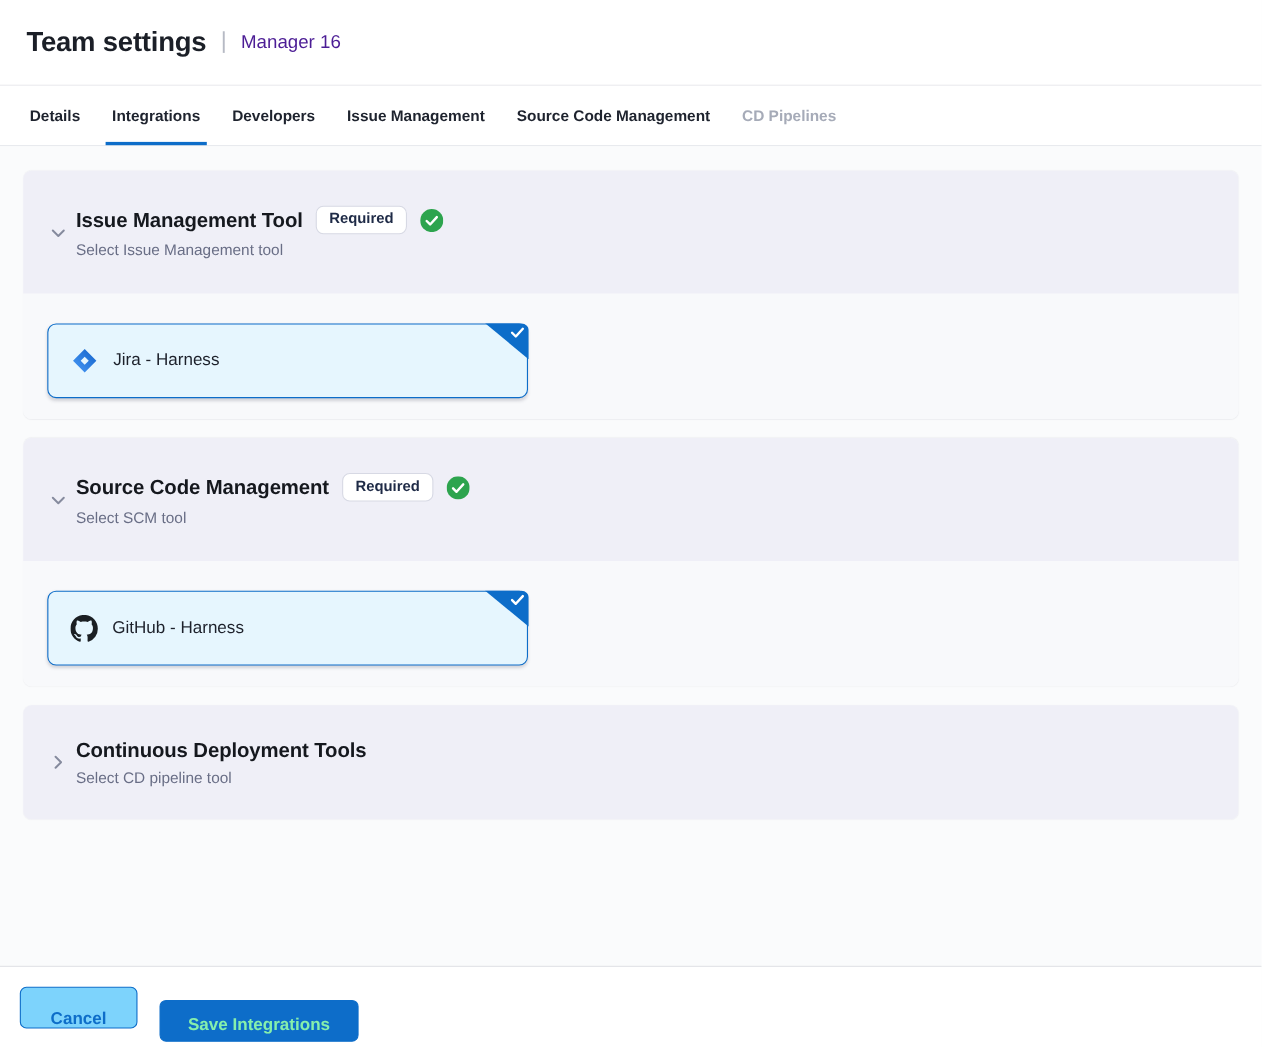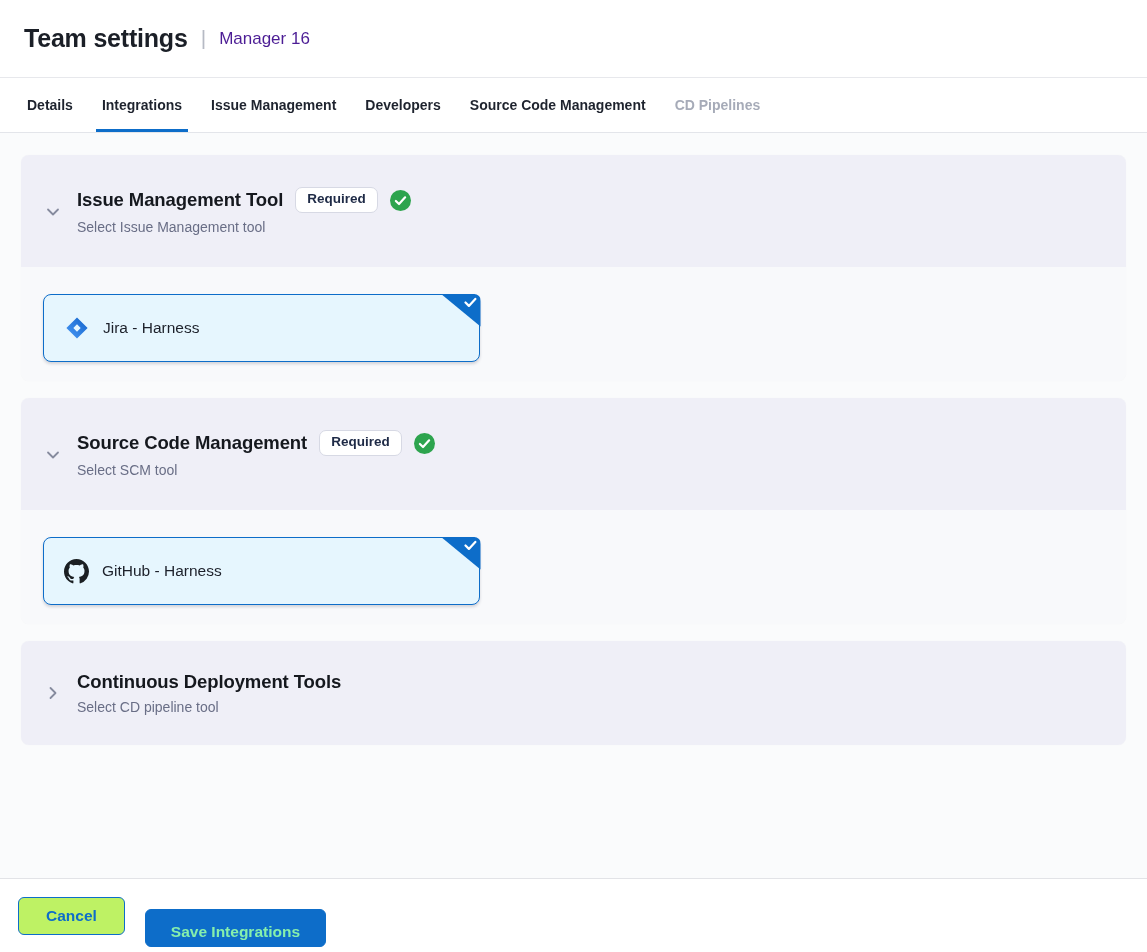--- a/index.html
+++ b/index.html
@@ -37,21 +37,21 @@
     font-size:14px;font-weight:600;color:#1e232e;
     border-bottom:3px solid transparent;cursor:pointer;white-space:nowrap;
   }
   .tab.active{border-bottom-color:var(--blue);}
   .tab.disabled{color:#a6abb8;cursor:default;}
   
   .main{background:var(--page-bg);height:745px;padding:22px 21px;}
   .group{border-radius:8px;overflow:hidden;margin-bottom:17px;box-shadow:0 0 1px rgba(40,41,61,0.06);}
   .group-header{
     background:var(--sec-head);min-height:112px;
-    display:flex;align-items:center;gap:16px;padding:0 24px;cursor:pointer;
+    display:flex;align-items:center;gap:8px;padding:0 24px;cursor:pointer;
   }
   .group.collapsed .group-header{min-height:104px;}
   .chev{flex:none;margin-top:6px;}
   .group.collapsed .chev{margin-top:4px;}
   .title-row{display:flex;align-items:center;gap:12px;}
   .group-title{font-size:18.5px;font-weight:700;color:#15181e;margin:0;letter-spacing:-0.1px;}
   .badge{
     background:#fff;border:1px solid #d7d9e4;border-radius:7px;
     padding:3px 11px 4px;font-size:13.5px;font-weight:700;color:#1e2a46;line-height:1.2;
   }
@@ -74,37 +74,37 @@
   .corner svg{position:absolute;top:3px;right:4px;}
   
   .footer{
     border-top:1px solid #e2e3e7;height:74px;background:#fff;
     display:flex;align-items:flex-start;gap:20px;padding:18px 0 0 18px;
   }
   .btn{
     height:38px;border-radius:6px;font-size:15.5px;font-weight:700;
     font-family:"Liberation Sans", sans-serif;cursor:pointer;line-height:36px;
   }
-  .btn-secondary{background:#bef264;border:1px solid var(--blue);color:var(--blue);padding:0 27px;}
+  .btn-secondary{background:#7dd3fc;border:1px solid var(--blue);color:var(--blue);padding:11px 27px;}
   .btn-primary{background:var(--blue);border:1px solid var(--blue);color:#86efac;padding:4px 25px;margin-top:12px;}
 </style>
 </head>
 <body>
 
 <header class="page-header">
   <h1 class="page-title">Team settings</h1>
   <span class="title-sep">|</span>
   <span class="team-name">Manager 16</span>
 </header>
 
 <nav class="tab-bar">
   <div class="tab">Details</div>
   <div class="tab active">Integrations</div>
+  <div class="tab">Developers</div>
   <div class="tab">Issue Management</div>
-  <div class="tab">Developers</div>
   <div class="tab">Source Code Management</div>
   <div class="tab disabled">CD Pipelines</div>
 </nav>
 
 <main class="main">
 
   <section class="group">
     <div class="group-header">
       <span class="chev">
         <svg width="16" height="16" viewBox="0 0 16 16">

